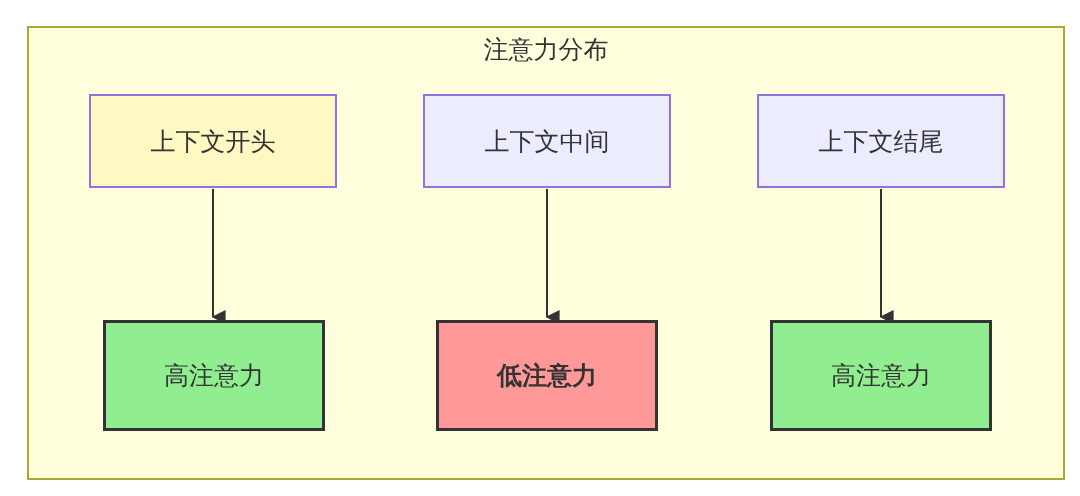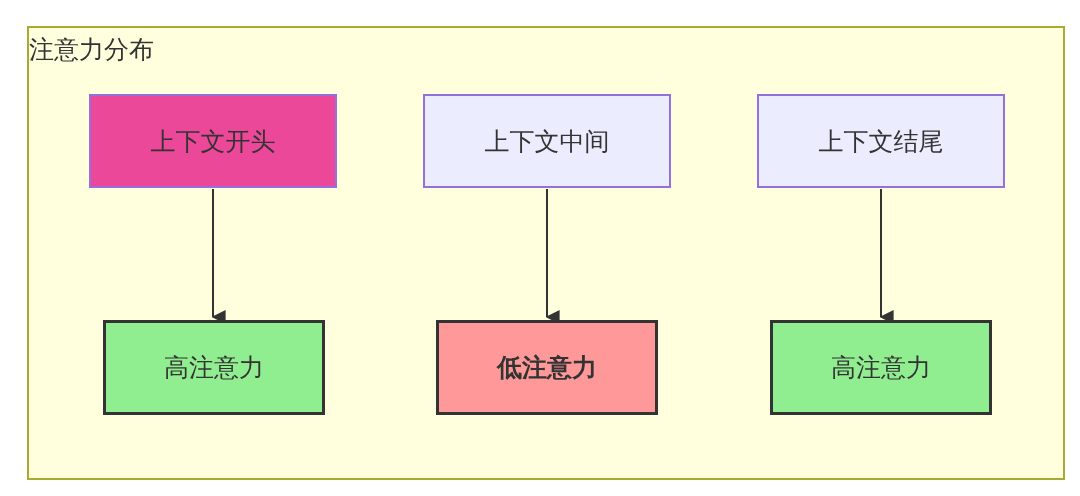--- a/index.html
+++ b/index.html
@@ -18,42 +18,42 @@
     width: 1038px;
     height: 454px;
     border: 2px solid;
     box-sizing: border-box;
   }
   .subgraph-title {
     position: absolute;
     left: 0;
     right: 0;
     top: 6px;
-    text-align: left;
+    text-align: center;
     font-size: 25px;
     line-height: 30px;
     font-weight: 400;
   }
   .node {
     position: absolute;
     box-sizing: border-box;
     display: flex;
     align-items: center;
     justify-content: center;
     font-size: 25px;
   }
   .source-node {
     width: 248px;
     height: 94px;
     top: 94px;
     border: 2px solid;
   }
   .target-node {
     width: 222px;
-    height: 95px;
+    height: 111px;
     top: 320px;
     border: 3px solid;
   }
   .src-1 { left: 89px; }
   .src-2 { left: 423px; }
   .src-3 { left: 757px; }
   .tgt-1 { left: 103px; }
   .tgt-2 { left: 436px; font-weight: bold; }
   .tgt-3 { left: 770px; }
   .edges {
@@ -67,21 +67,21 @@
 </style>
 </head>
 <body>
 
 <div class="page">
 
   <div class="subgraph" style="background-color: rgb(255, 255, 222); border-color: rgb(170, 170, 51);">
     <div class="subgraph-title" style="color: rgb(51, 51, 51);">注意力分布</div>
   </div>
 
-  <div class="node source-node src-1" style="background-color: #ec4899; border-color: rgb(147, 112, 219); color: rgb(51, 51, 51);">
+  <div class="node source-node src-1" style="background-color: #fef9c3; border-color: rgb(147, 112, 219); color: rgb(51, 51, 51);">
     <span>上下文开头</span>
   </div>
 
   <div class="node source-node src-3" style="background-color: rgb(236, 236, 255); border-color: rgb(147, 112, 219); color: rgb(51, 51, 51);">
     <span>上下文结尾</span>
   </div>
 
   <div class="node source-node src-2" style="background-color: rgb(236, 236, 255); border-color: rgb(147, 112, 219); color: rgb(51, 51, 51);">
     <span>上下文中间</span>
   </div>

